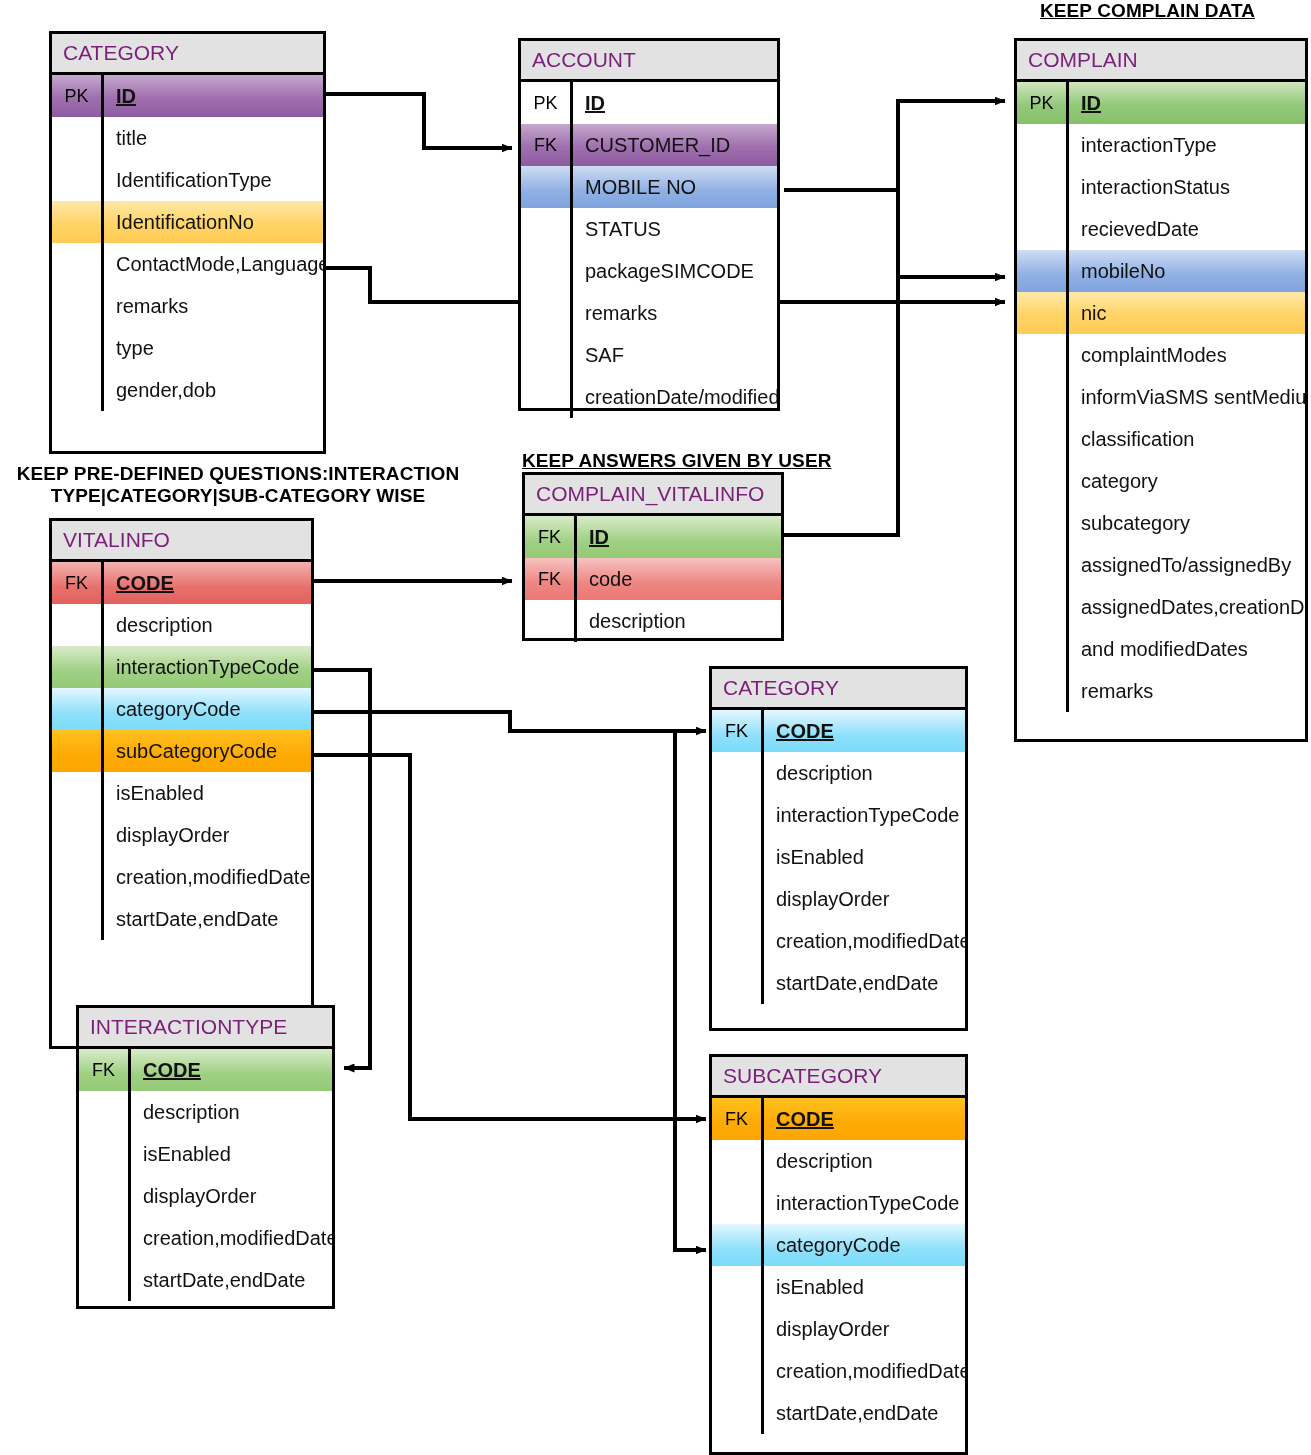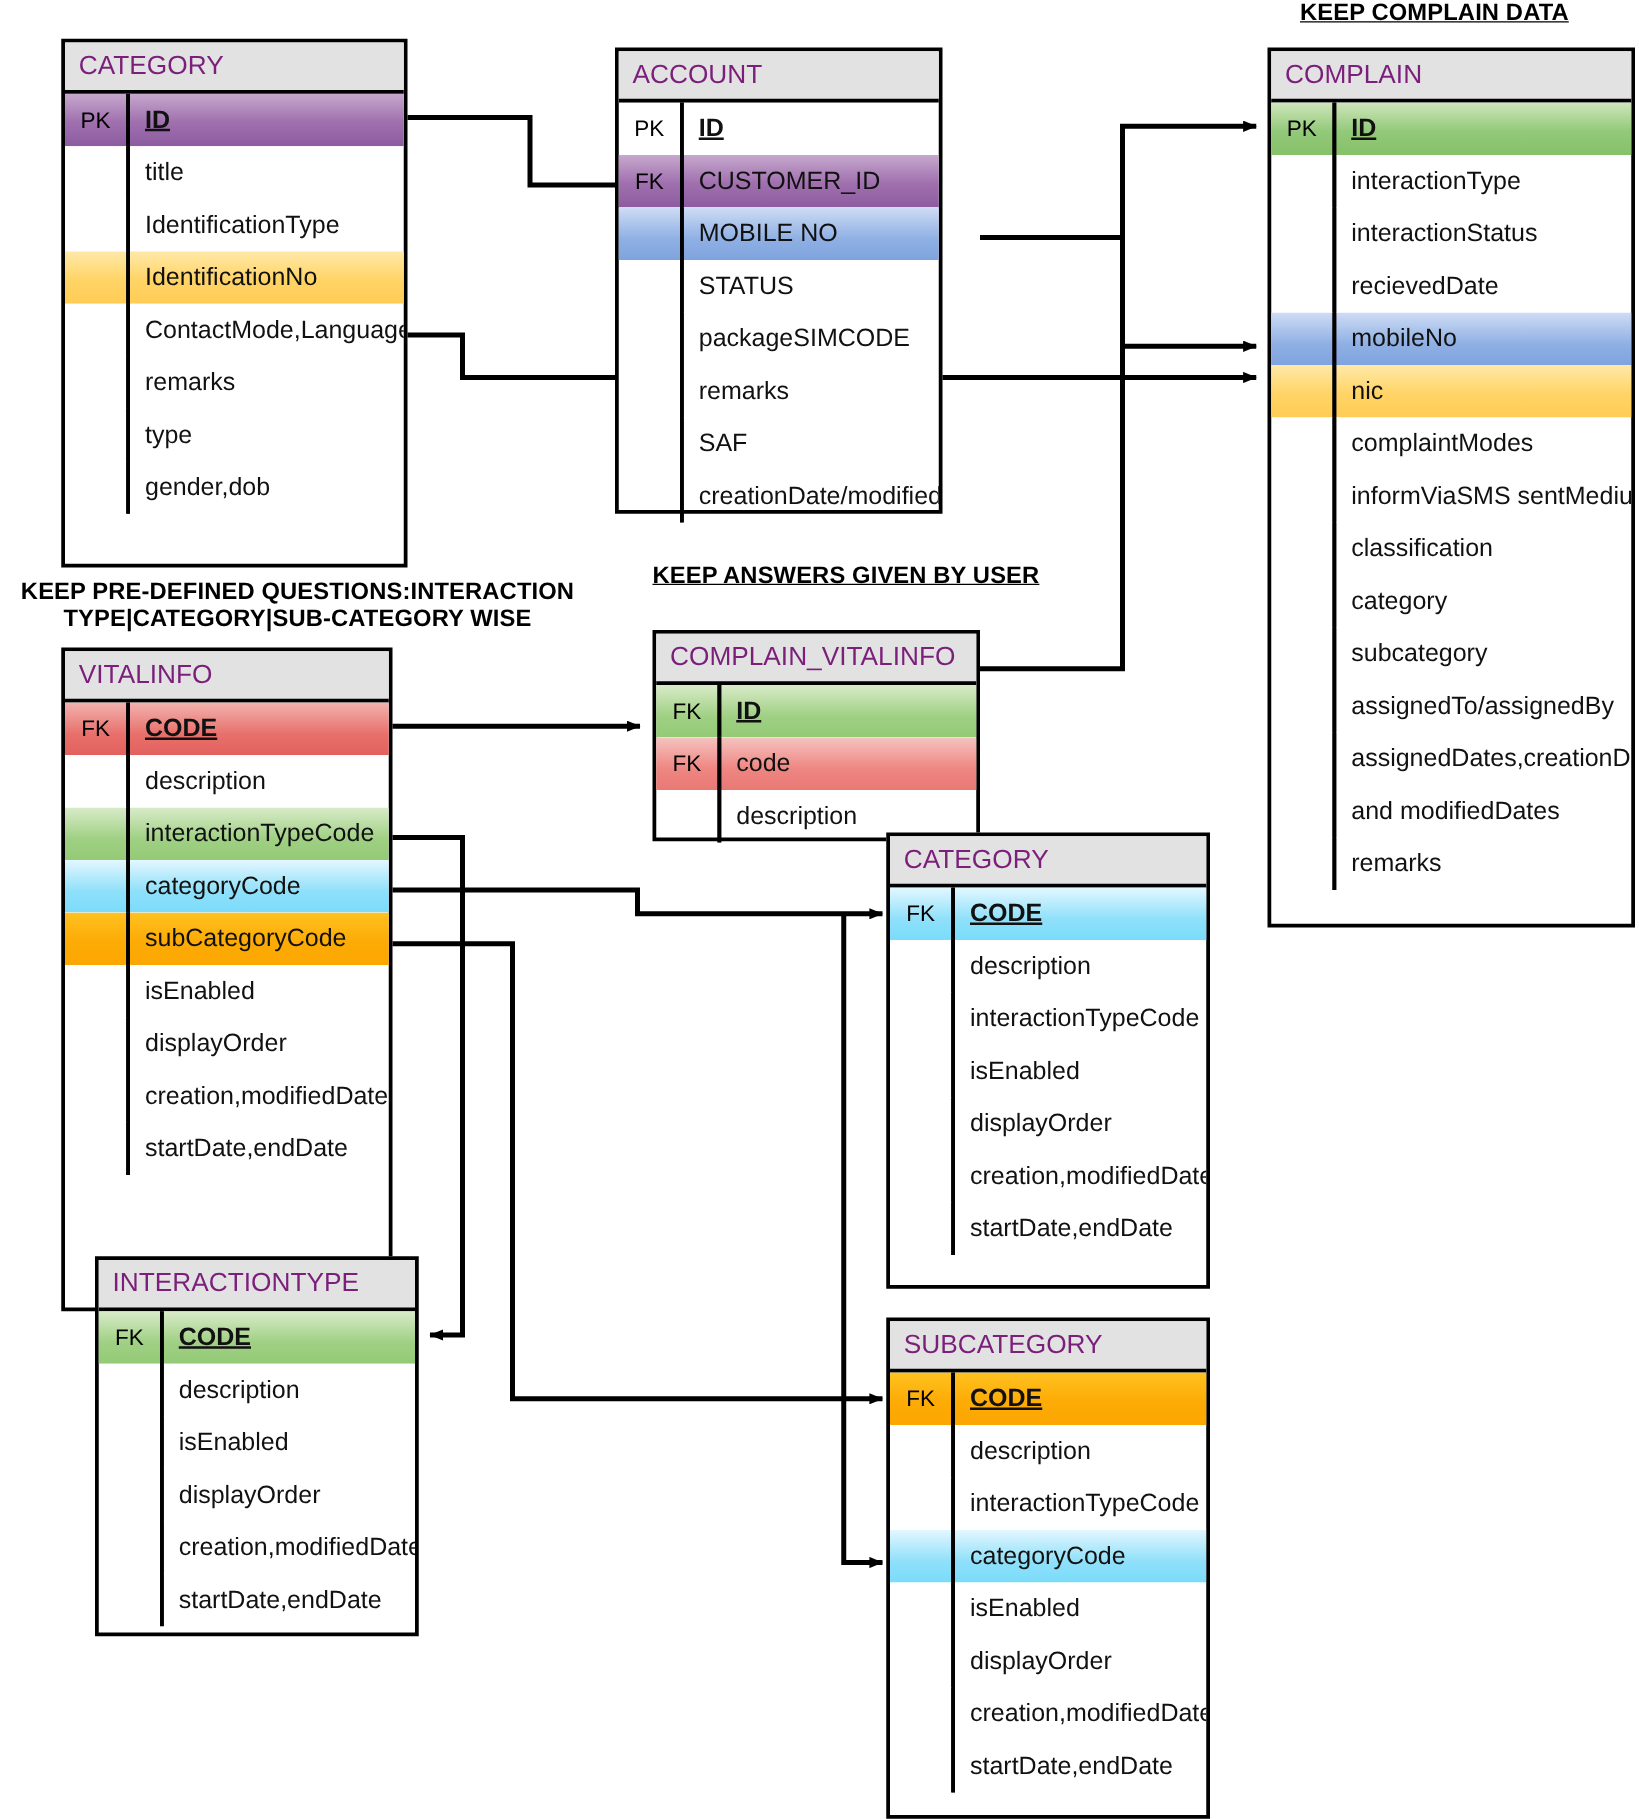--- a/index.html
+++ b/index.html
@@ -144,21 +144,21 @@
       </div>
       <div class="row">
         <div class="bg c-none"></div>
         <div class="key"></div>
         <div class="sep"></div>
         <div class="fname">gender,dob</div>
       </div>
     </div>
   </div>
 
-  <div class="entity" id="e-account" style="left:492px;top:38px;width:262px;height:373px;">
+  <div class="entity" id="e-account" style="left:518px;top:38px;width:262px;height:373px;">
     <div class="hdr">
       <span class="tname">ACCOUNT</span>
     </div>
     <div class="rows">
       <div class="vdiv"></div>
       <div class="row pkrow">
         <div class="bg c-none"></div>
         <div class="key">PK</div>
         <div class="sep"></div>
         <div class="fname">ID</div>
@@ -363,21 +363,21 @@
       </div>
       <div class="row">
         <div class="bg c-none"></div>
         <div class="key"></div>
         <div class="sep"></div>
         <div class="fname">startDate,endDate</div>
       </div>
     </div>
   </div>
 
-  <div class="entity" id="e-cv" style="left:522px;top:472px;width:262px;height:169px;margin-top:32px;">
+  <div class="entity" id="e-cv" style="left:522px;top:472px;width:262px;height:169px;">
     <div class="hdr">
       <span class="tname">COMPLAIN_VITALINFO</span>
     </div>
     <div class="rows">
       <div class="vdiv"></div>
       <div class="row pkrow bleed-r bleed-l">
         <div class="bg c-lgreen"></div>
         <div class="key">FK</div>
         <div class="sep"></div>
         <div class="fname">ID</div>

